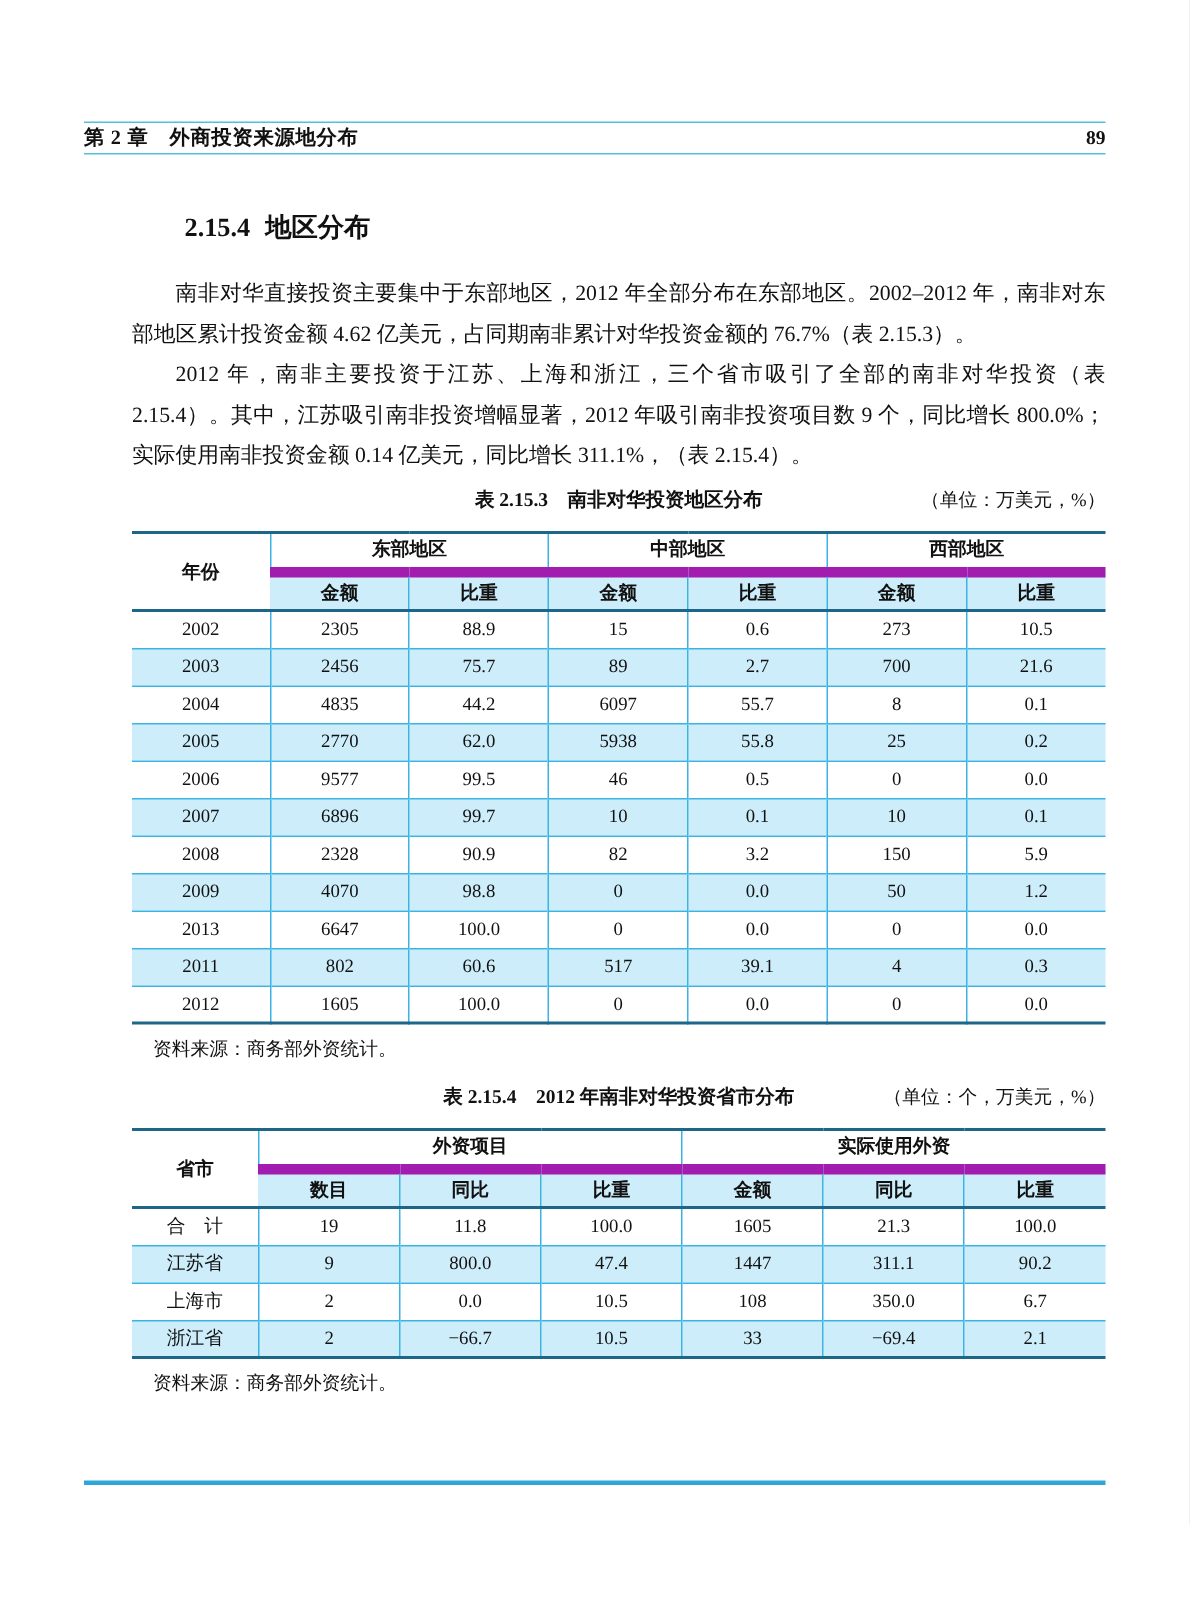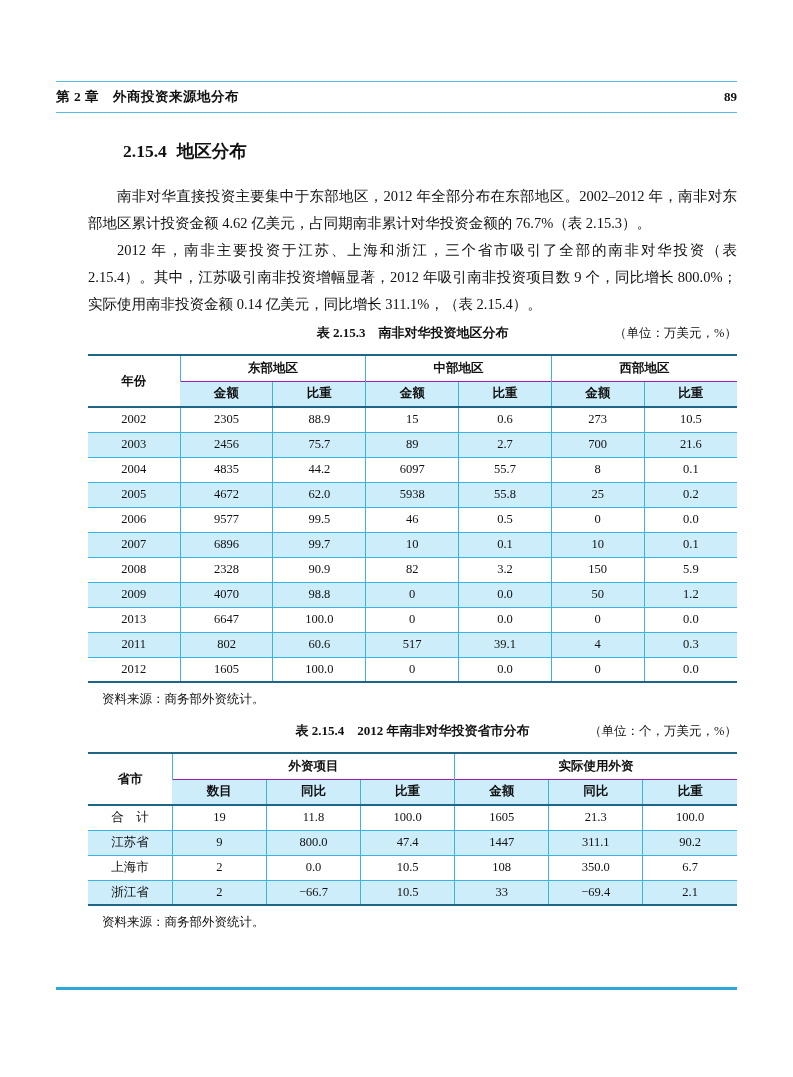--- a/index.html
+++ b/index.html
@@ -12,21 +12,21 @@
     font-family:"Liberation Serif","DejaVu Serif",serif;
     color:#111111;
     overflow:hidden;
   }
   
   .running-head {
     position:absolute; left:56px; right:56px; top:81px;
     border-top:1.5px solid #55bce2;
     border-bottom:1.5px solid #55bce2;
     display:flex; justify-content:space-between; align-items:center;
-    height:32px;
+    height:22px;
     font-weight:bold; font-size:13.5px;
   }
   .running-head .chapter { letter-spacing:0.5px; }
   .running-head .pageno { font-size:13px; }
 
   .content {
     position:absolute; left:88px; width:649px; top:103px;
   }
   .section-heading {
     margin:36px 0 20px 35px;
@@ -60,21 +60,21 @@
     height:25px; padding:1px 4px;
   }
   table.book-table th { font-weight:bold; }
   
   table.book-table th + th, table.book-table td + td,
   table.book-table th + td, table.book-table td + th {
     border-left:1px solid #3ab4e4;
   }
   
   table.book-table thead tr.group-row th { background:#ffffff; height:26px; }
-  table.book-table thead tr.sub-row th { background:#cdedfa; height:26px; border-top:1px solid #a21caf; }
+  table.book-table thead tr.sub-row th { background:#cdedfa; height:26px; border-top:7px solid #a21caf; }
   table.book-table thead { border-bottom:2px solid #1e6687; }
   table.book-table thead th.corner { background:#ffffff; }
   
   table.book-table tbody tr + tr { border-top:1px solid #3ab4e4; }
   table.book-table tbody tr.alt { background:#cdedfa; }
 
   .source-note {
     margin-top:8px; margin-bottom:14px;
     font-size:12.5px; padding-left:14px;
   }
@@ -157,21 +157,21 @@
                 <td>2004</td>
                 <td>4835</td>
                 <td>44.2</td>
                 <td>6097</td>
                 <td>55.7</td>
                 <td>8</td>
                 <td>0.1</td>
               </tr>
               <tr class="alt">
                 <td>2005</td>
-                <td>4672</td>
+                <td>2770</td>
                 <td>62.0</td>
                 <td>5938</td>
                 <td>55.8</td>
                 <td>25</td>
                 <td>0.2</td>
               </tr>
               <tr>
                 <td>2006</td>
                 <td>9577</td>
                 <td>99.5</td>

